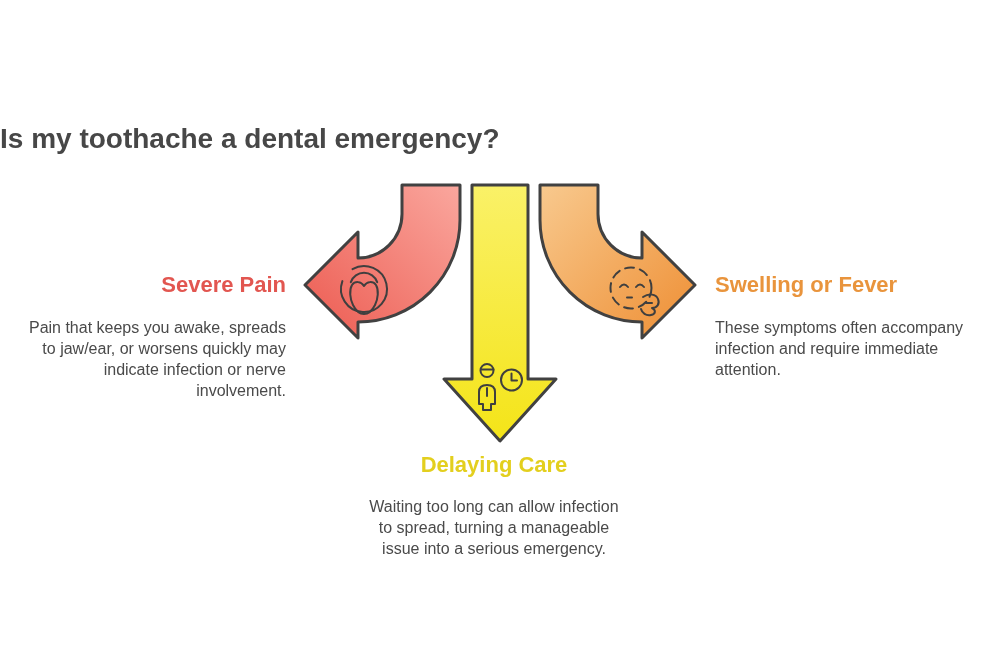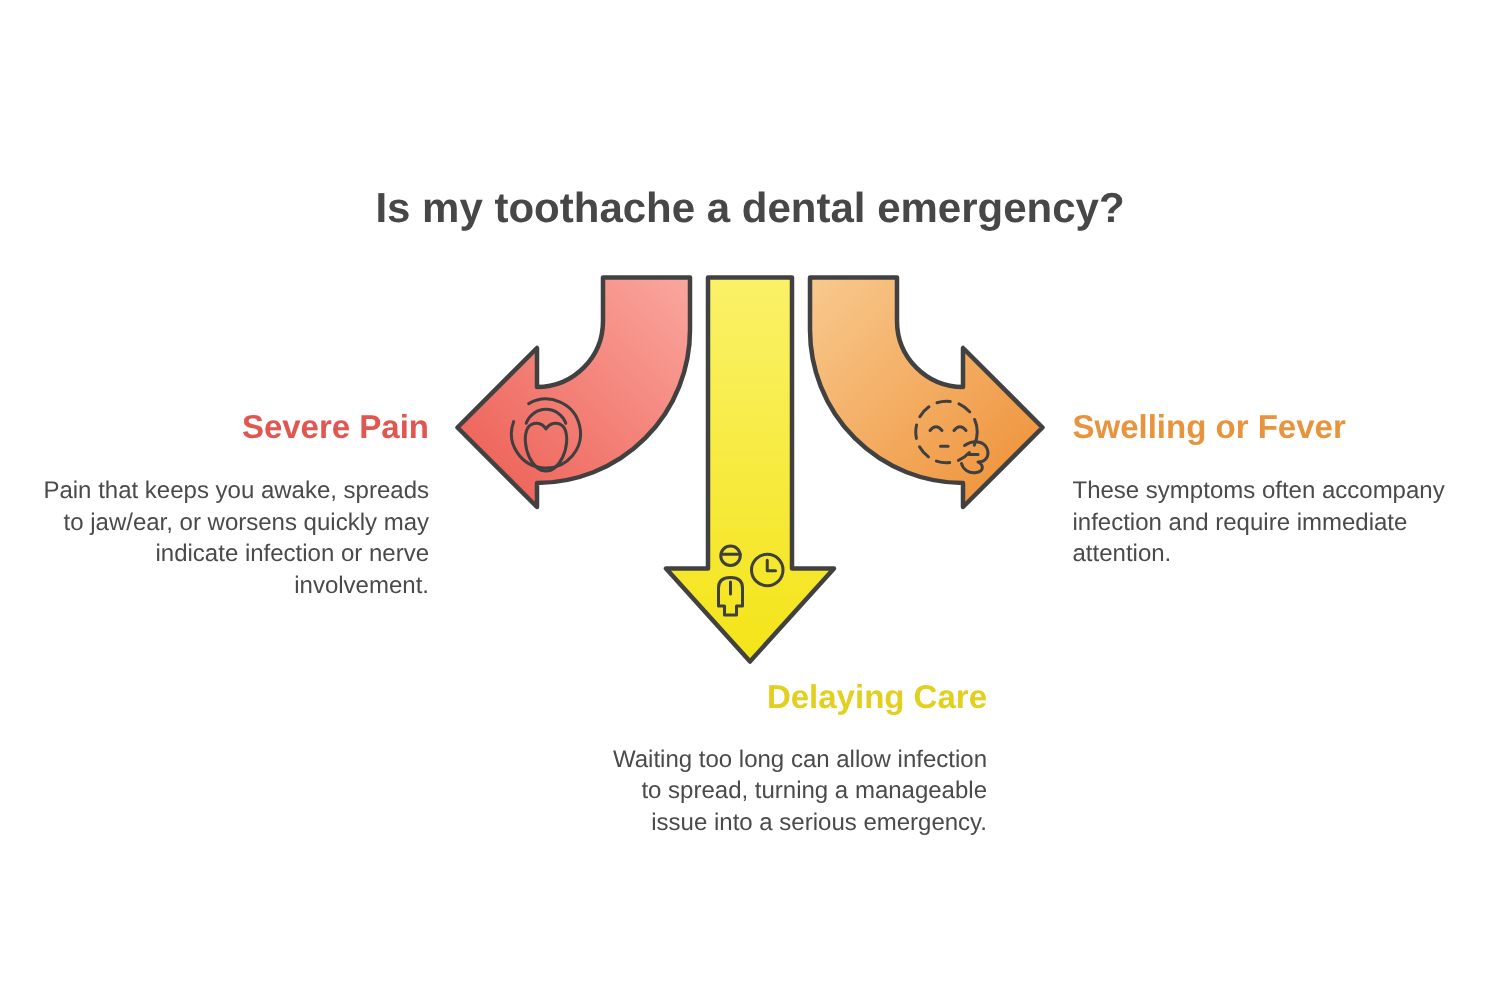--- a/index.html
+++ b/index.html
@@ -1,26 +1,26 @@
 <!DOCTYPE html>
 <html><head>
 <meta charset="utf-8">
 <style>
   html,body{margin:0;padding:0;}
   body{font-family:"Liberation Sans","DejaVu Sans",sans-serif;background:#ffffff;}
   .canvas{position:relative;width:1000px;height:666px;background:#ffffff;overflow:hidden;}
-  .title{position:absolute;top:122px;left:0;width:1000px;text-align:center;
+  .title{position:absolute;top:122px;left:0;width:1000px;text-align:left;
          font-size:28px;font-weight:700;line-height:34px;letter-spacing:0;}
   .arrows-svg{position:absolute;top:0;left:0;}
   .heading{font-size:22px;font-weight:700;line-height:26px;margin:0;}
   .body-text{font-size:16px;line-height:21px;margin:19px 0 0 0;white-space:pre-line;}
   .block{position:absolute;}
   .block-left{right:714px;width:320px;top:272px;text-align:right;}
   .block-right{left:715px;width:300px;top:272px;text-align:left;}
-  .block-bottom{left:358px;width:300px;top:452px;text-align:right;}
+  .block-bottom{left:344px;width:300px;top:452px;text-align:center;}
   .block-bottom .body-text{margin-top:18px;}
 </style>
 </head>
 <body>
 
 <div class="canvas">
 
   <div class="title" style="color: rgb(71, 71, 71);">Is my toothache a dental emergency?</div>
 
   <svg class="arrows-svg" width="1000" height="666" viewBox="0 0 1000 666">

